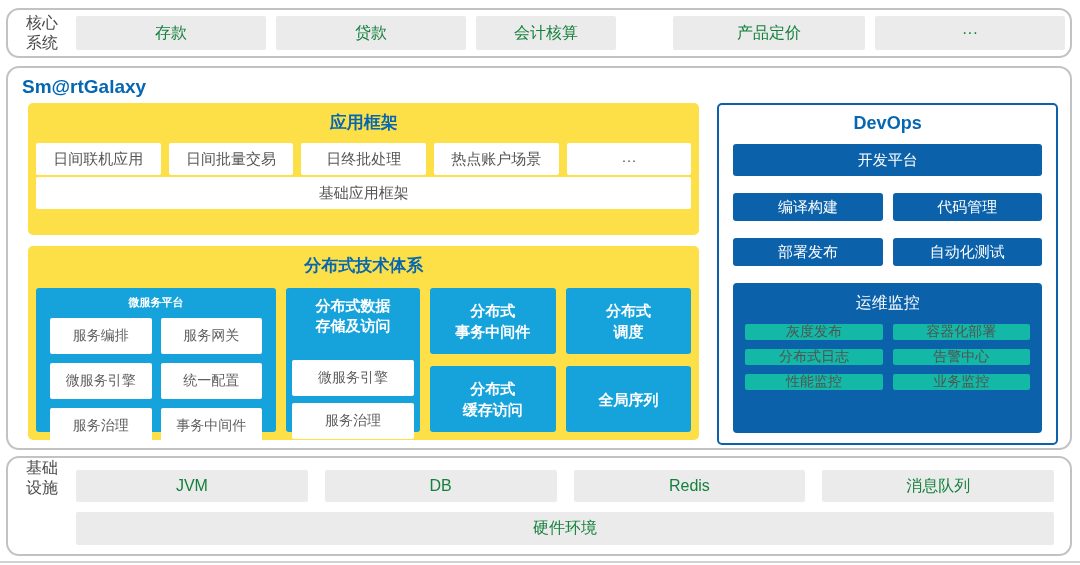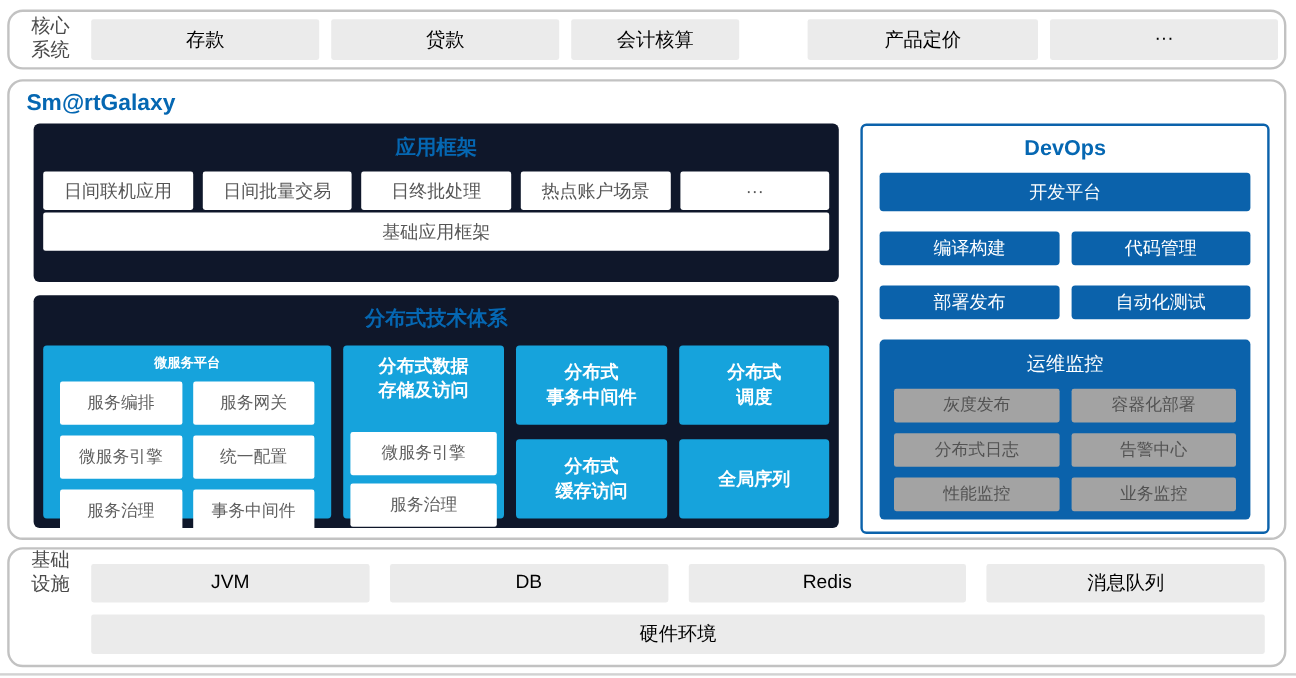--- a/index.html
+++ b/index.html
@@ -12,34 +12,34 @@
     position:absolute; left:6px; width:1066px; background:#fff;
     border:2px solid #c2c2c2; border-radius:13px;
   }
   
   #core { top:8px; height:50px; display:flex; align-items:center; }
   .side-label {
     margin-left:18px; font-size:16px; color:#4a4a4a; line-height:1.25;
     white-space:pre-line; text-align:center; flex:0 0 auto;
   }
   .gray-box {
-    background:#ebebeb; color:#000000; font-size:16px; border-radius:2px;
+    background:#ebebeb; color:#15803d; font-size:16px; border-radius:2px;
     display:flex; align-items:center; justify-content:center; height:34px;
   }
   #core .gray-box { margin-left:10px; }
   #core .w190 { width:190px; } #core .w140 { width:140px; } #core .w192 { width:192px; }
   #core .gap-big { margin-left:57px; }
   #core .row { display:flex; margin-left:8px; }
 
   
   #galaxy { top:66px; height:384px; }
   .galaxy-title { color:#0567b2; font-weight:bold; font-size:19px; margin:8px 0 0 14px; }
   .galaxy-body { display:flex; margin:5px 12px 0 20px; gap:18px; }
   .left-col { width:674px; display:flex; flex-direction:column; gap:11px; }
-  .panel { background:#0f172a; border-radius:5px; padding:6px 8px; }
+  .panel { background:#fde047; border-radius:5px; padding:6px 8px; }
   .panel-title { text-align:center; color:#0567b2; font-weight:bold; font-size:17px; margin-top:2px; }
   #app-framework { height:132px; }
   .app-row { display:flex; gap:8px; margin-top:9px; }
   .white-box {
     background:#ffffff; color:#565656; font-size:15px; border-radius:2px;
     display:flex; align-items:center; justify-content:center; height:32px;
   }
   .app-row .white-box { flex:1; }
   .base-box { margin-top:2px; }
   #distributed { height:194px; }
@@ -80,22 +80,22 @@
   .devops-row { display:flex; gap:10px; margin-top:17px; }
   .devops-row:first-of-type { margin-top:13px; }
   .blue-chip {
     flex:1; background:#0b62ab; color:#fff; font-size:15px; border-radius:3px;
     display:flex; align-items:center; justify-content:center; height:28px;
   }
   .monitor { background:#0b62ab; border-radius:4px; margin-top:17px; height:150px; padding:6px 12px; }
   .monitor-title { color:#fff; font-size:16px; text-align:center; margin-top:4px; }
   .monitor-grid { display:grid; grid-template-columns:1fr 1fr; gap:9px 10px; margin-top:10px; }
   .gray-chip {
-    background:#a3a3a3; color:#525252; font-size:14px; border-radius:2px;
-    display:flex; align-items:center; justify-content:center; height:28px;
+    background:#14b8a6; color:#525252; font-size:14px; border-radius:2px;
+    display:flex; align-items:center; justify-content:center; height:16px;
   }
   
   #infra { top:456px; height:100px; display:flex; }
   #infra .side-label { }
   .infra-content { flex:1; margin:0 16px 0 18px; }
   .infra-row { display:flex; gap:17px; margin-top:12px; }
   .infra-row .gray-box { flex:1; height:32px; }
   .infra-base { margin-top:10px; height:33px; }
   
   .page-divider { position:absolute; left:0; top:561px; width:1080px; height:2px; background:#d2d2d2; }

